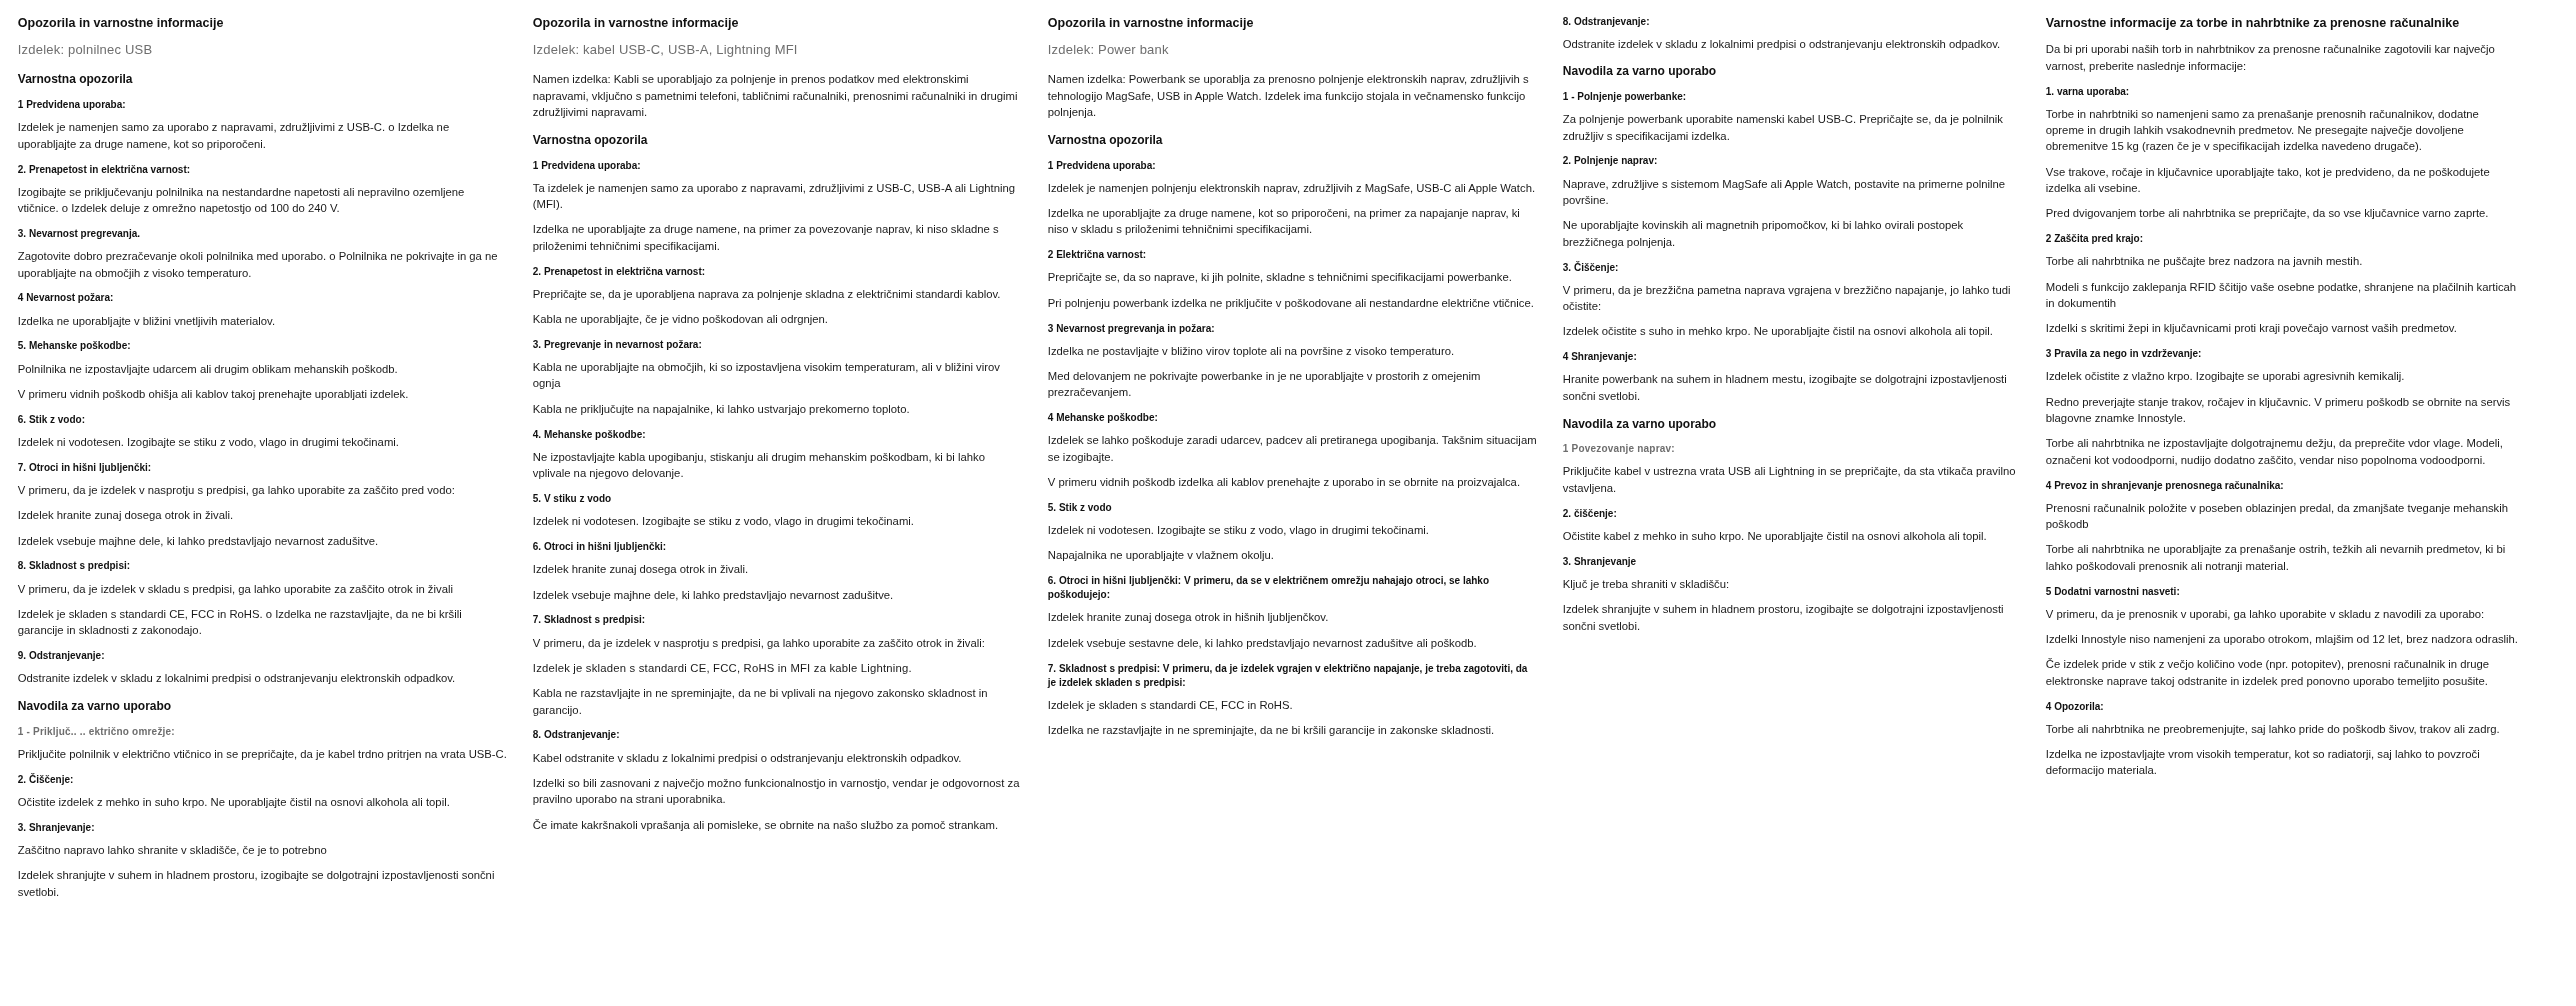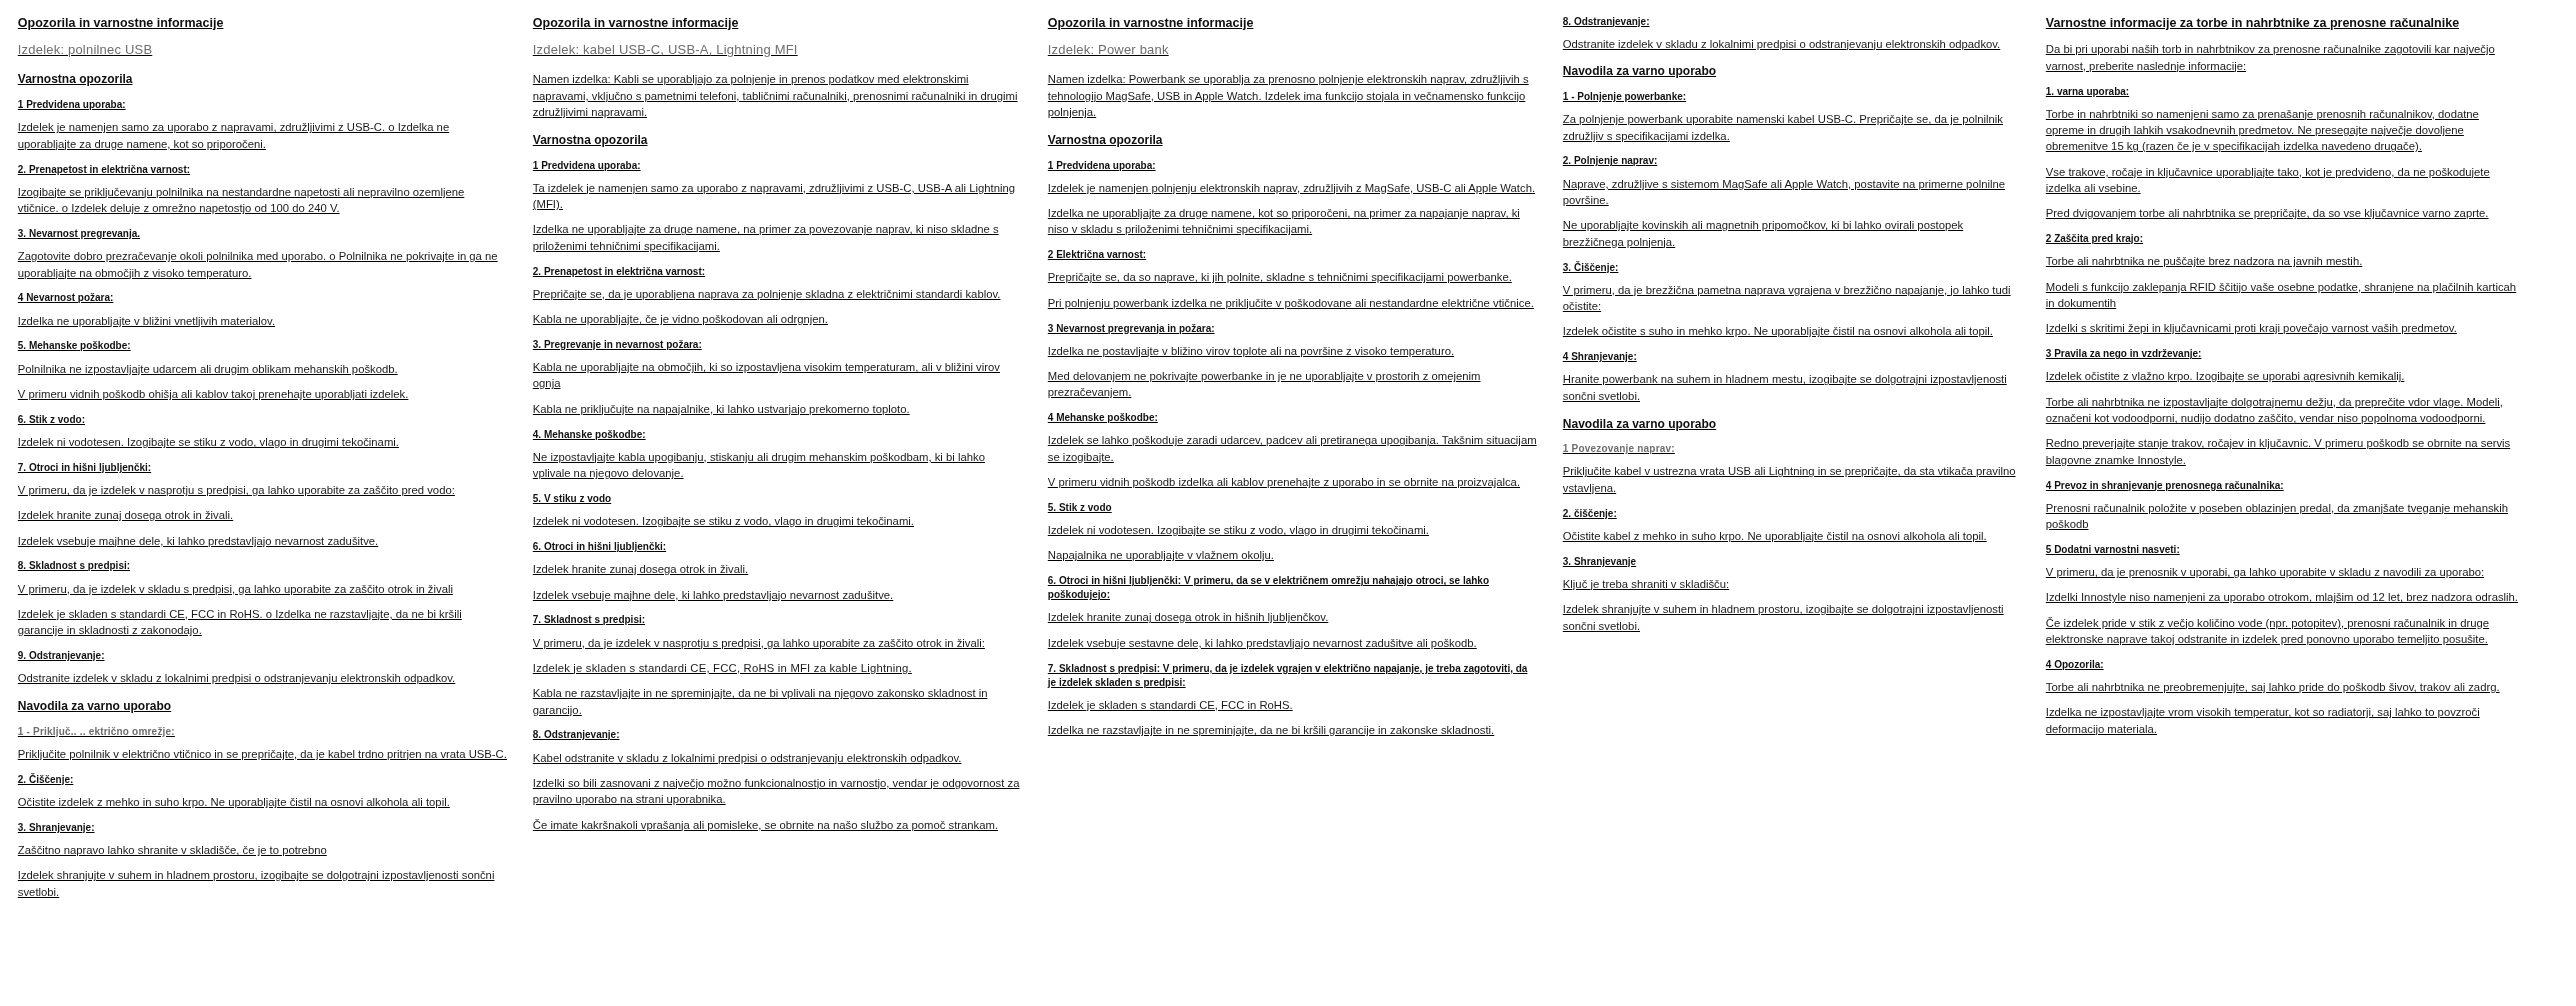--- a/index.html
+++ b/index.html
@@ -15,21 +15,20 @@
     overflow: hidden;
   }
   .sheet {
     width: 2576px;
     height: 1006px;
     display: flex;
     flex-direction: row;
     align-items: flex-start;
     padding: 14.5px 13px 0 13px;
     gap: 0;
-    text-decoration: underline;
   }
   .col {
     flex: 0 0 auto;
     padding-right: 21px;
     padding-left: 4.8px;
   }
   .col-1 { width: 515px; }
   .col-2 { width: 515px; }
   .col-3 { width: 515px; }
   .col-4 { width: 483px; }
@@ -213,24 +212,25 @@
       <div class="item-head">1. varna uporaba:</div>
       <p class="body">Torbe in nahrbtniki so namenjeni samo za prenašanje prenosnih računalnikov, dodatne opreme in drugih lahkih vsakodnevnih predmetov. Ne presegajte največje dovoljene obremenitve 15 kg (razen če je v specifikacijah izdelka navedeno drugače).</p>
       <p class="body">Vse trakove, ročaje in ključavnice uporabljajte tako, kot je predvideno, da ne poškodujete izdelka ali vsebine.</p>
       <p class="body">Pred dvigovanjem torbe ali nahrbtnika se prepričajte, da so vse ključavnice varno zaprte.</p>
       <div class="item-head">2 Zaščita pred krajo:</div>
       <p class="body">Torbe ali nahrbtnika ne puščajte brez nadzora na javnih mestih.</p>
       <p class="body">Modeli s funkcijo zaklepanja RFID ščitijo vaše osebne podatke, shranjene na plačilnih karticah in dokumentih</p>
       <p class="body">Izdelki s skritimi žepi in ključavnicami proti kraji povečajo varnost vaših predmetov.</p>
       <div class="item-head">3 Pravila za nego in vzdrževanje:</div>
       <p class="body">Izdelek očistite z vlažno krpo. Izogibajte se uporabi agresivnih kemikalij.</p>
+      <p class="body">Redno preverjajte stanje trakov, ročajev in ključavnic. V primeru poškodb se obrnite na servis blagovne znamke Innostyle.</p>
       <p class="body">Torbe ali nahrbtnika ne izpostavljajte dolgotrajnemu dežju, da preprečite vdor vlage. Modeli, označeni kot vodoodporni, nudijo dodatno zaščito, vendar niso popolnoma vodoodporni.</p>
-      <p class="body">Redno preverjajte stanje trakov, ročajev in ključavnic. V primeru poškodb se obrnite na servis blagovne znamke Innostyle.</p>
       <div class="item-head">4 Prevoz in shranjevanje prenosnega računalnika:</div>
       <p class="body">Prenosni računalnik položite v poseben oblazinjen predal, da zmanjšate tveganje mehanskih poškodb</p>
+      <p class="body">Torbe ali nahrbtnika ne uporabljajte za prenašanje ostrih, težkih ali nevarnih predmetov, ki bi lahko poškodovali prenosnik ali notranji material.</p>
       <div class="item-head">5 Dodatni varnostni nasveti:</div>
       <p class="body">V primeru, da je prenosnik v uporabi, ga lahko uporabite v skladu z navodili za uporabo:</p>
       <p class="body">Izdelki Innostyle niso namenjeni za uporabo otrokom, mlajšim od 12 let, brez nadzora odraslih.</p>
       <p class="body">Če izdelek pride v stik z večjo količino vode (npr. potopitev), prenosni računalnik in druge elektronske naprave takoj odstranite in izdelek pred ponovno uporabo temeljito posušite.</p>
       <div class="item-head">4 Opozorila:</div>
       <p class="body">Torbe ali nahrbtnika ne preobremenjujte, saj lahko pride do poškodb šivov, trakov ali zadrg.</p>
       <p class="body">Izdelka ne izpostavljajte vrom visokih temperatur, kot so radiatorji, saj lahko to povzroči deformacijo materiala.</p>
     </div>
   </div>
 

